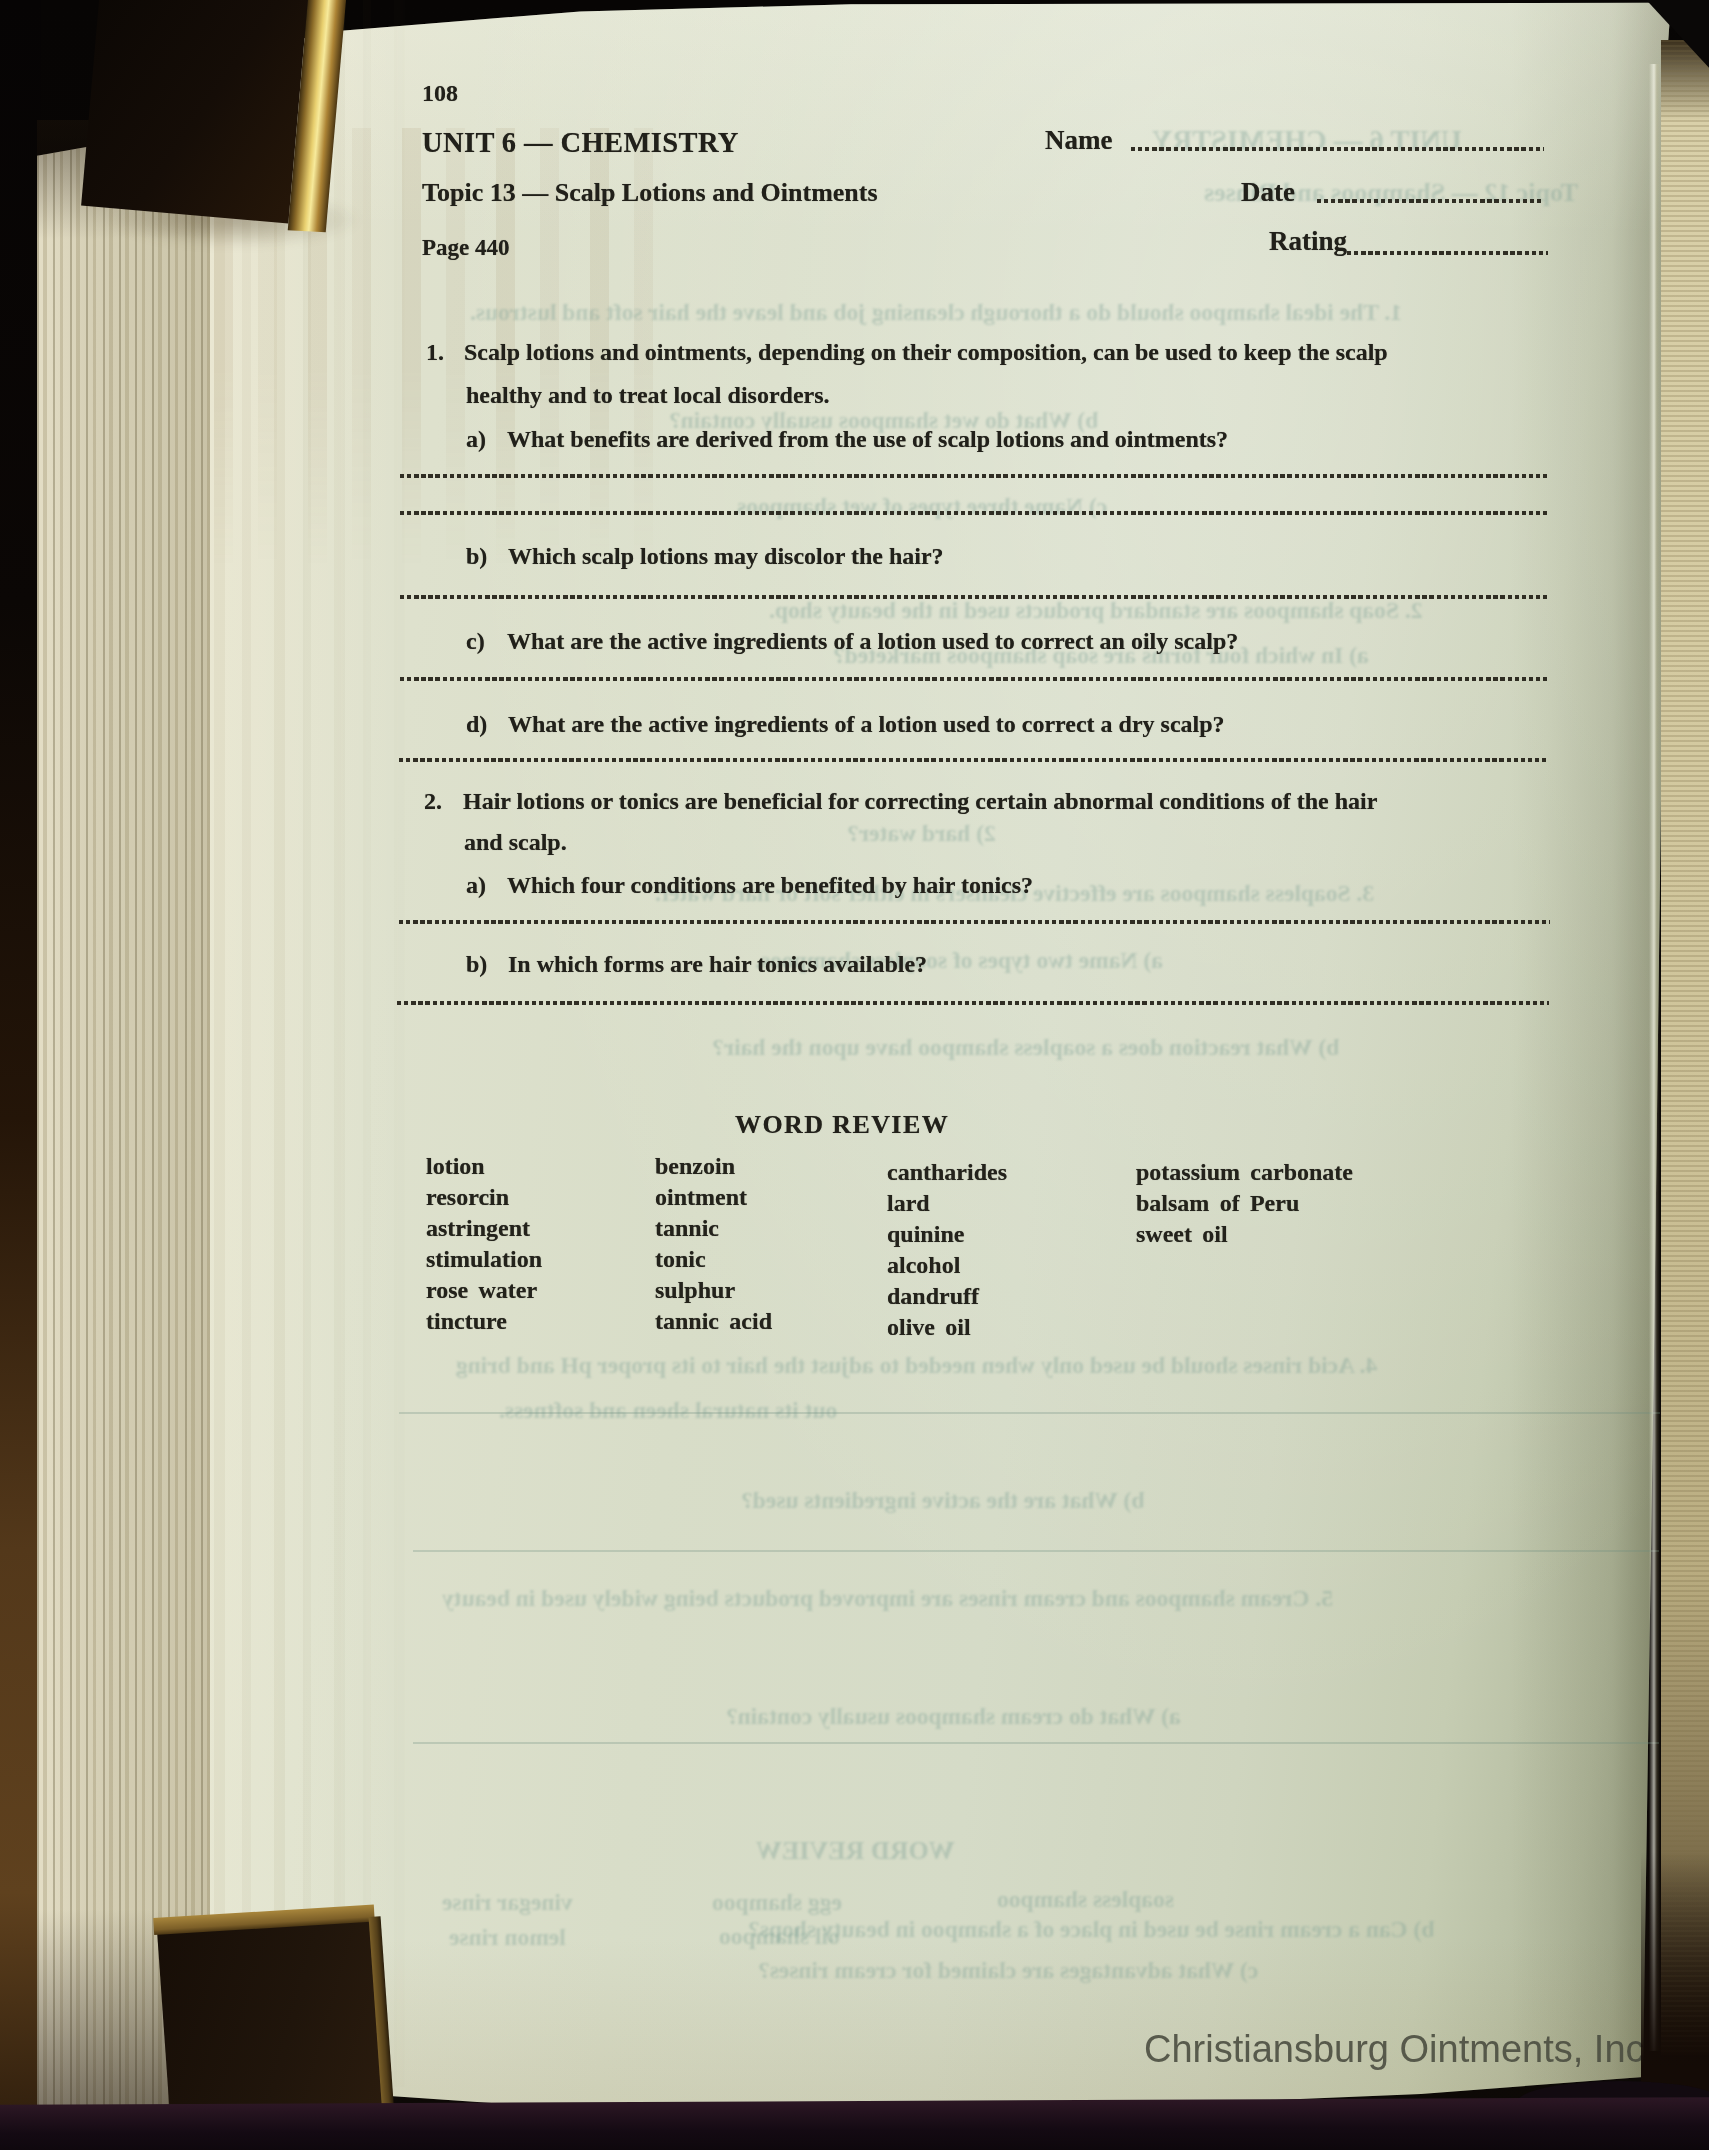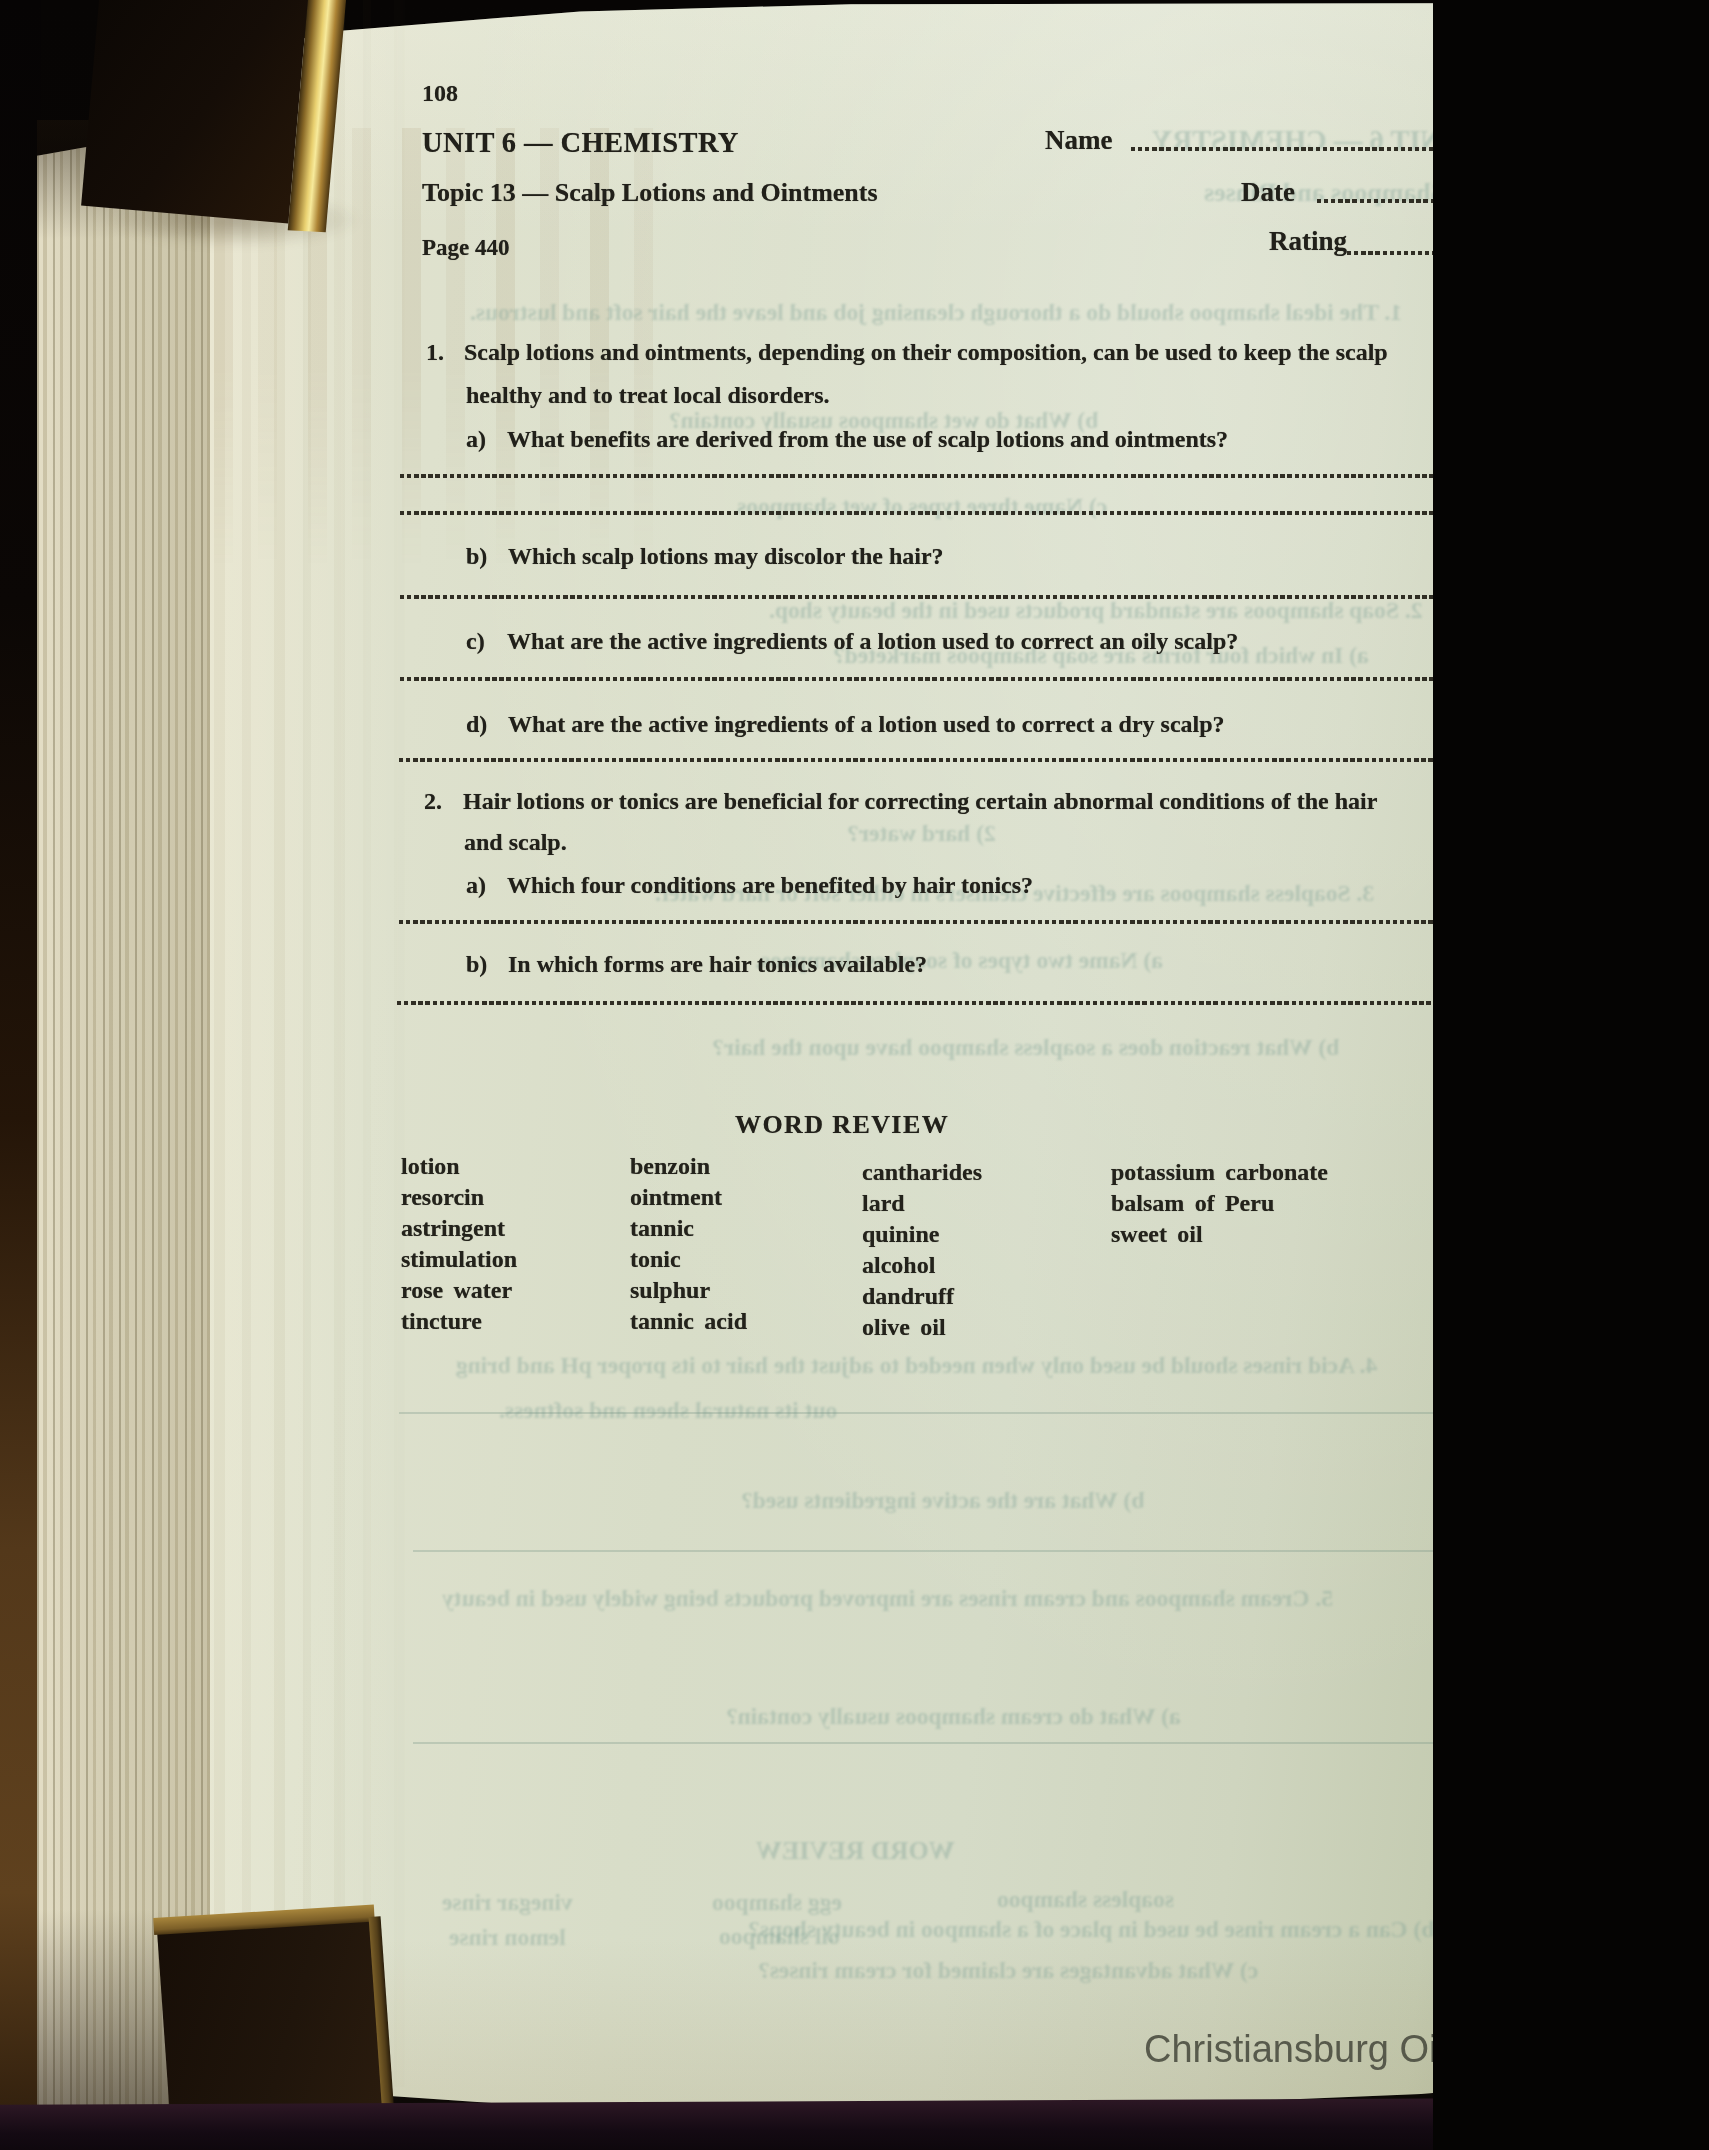--- a/index.html
+++ b/index.html
@@ -1,16 +1,16 @@
 <!DOCTYPE html>
 <html style="font-size:11.4px"><head>
 <meta charset="utf-8">
 <style>
   html,body{margin:0;padding:0;background:#050403;}
-  .scene{position:relative;width:1433px;height:2151px;overflow:hidden;
+  .scene{position:relative;width:1709px;height:2151px;overflow:hidden;
          background:linear-gradient(180deg,#070504 0%,#0a0706 45%,#0d0906 100%);
          font-family:"Liberation Serif","DejaVu Serif",serif;}
   
   .left-edge{position:absolute;left:0;top:0;width:41px;height:2151px;
      background:linear-gradient(180deg,#060404 0%,#0b0705 28%,#241508 52%,#53381a 72%,#5f411e 88%,#2b1b0b 100%);}
   
   .left-stack{position:absolute;left:37px;top:120px;width:179px;height:1988px;
      background:
        repeating-linear-gradient(90deg, rgba(95,85,52,.34) 0 2.1px, rgba(0,0,0,0) 2.1px 6.4px,
                                  rgba(125,112,70,.24) 6.4px 10px, rgba(0,0,0,0) 10px 16.4px),
@@ -76,21 +76,21 @@
   .t.num{font-size:24px;}
   .t.unit{font-size:28.5px;letter-spacing:0.4px;}
   .t.topic{font-size:26px;}
   .t.pageref{font-size:23px;}
   .t.field{font-size:27px;}
   .t.wrtitle{font-size:26px;letter-spacing:1.4px;}
   .dots{position:absolute;height:3.6px;opacity:.92;
      background-image:repeating-linear-gradient(90deg,#211e15 0 4.3px,rgba(0,0,0,0) 4.3px 7.1px);}
   .wr-col{position:absolute;display:flex;flex-direction:column;}
   .wr-col .word{height:31px;line-height:31px;font-size:24px;font-weight:700;color:#23221b;
-     word-spacing:4.3px;text-shadow:0 0 0.7px rgba(30,30,18,.55);white-space:nowrap;}
+     word-spacing:4.3px;text-shadow:0 0 0.7px rgba(30,30,18,.55);white-space:nowrap;margin-left:25px;}
   
   .ghost-layer{position:absolute;left:0;top:0;width:1709px;height:2151px;pointer-events:none;}
   .ghost{position:absolute;transform:scaleX(-1);color:rgba(122,158,148,.36);font-weight:700;
      white-space:nowrap;filter:blur(1px);}
   .ghost-rule{position:absolute;height:2.1px;background:rgba(108,140,124,.28);filter:blur(0.7px);}
   .watermark{position:absolute;left:1144px;top:2028px;font-family:"Liberation Sans","DejaVu Sans",sans-serif;
      font-size:38px;font-weight:400;color:rgba(72,74,62,.88);letter-spacing:0;white-space:nowrap;}
 </style>
 </head>
 <body>

